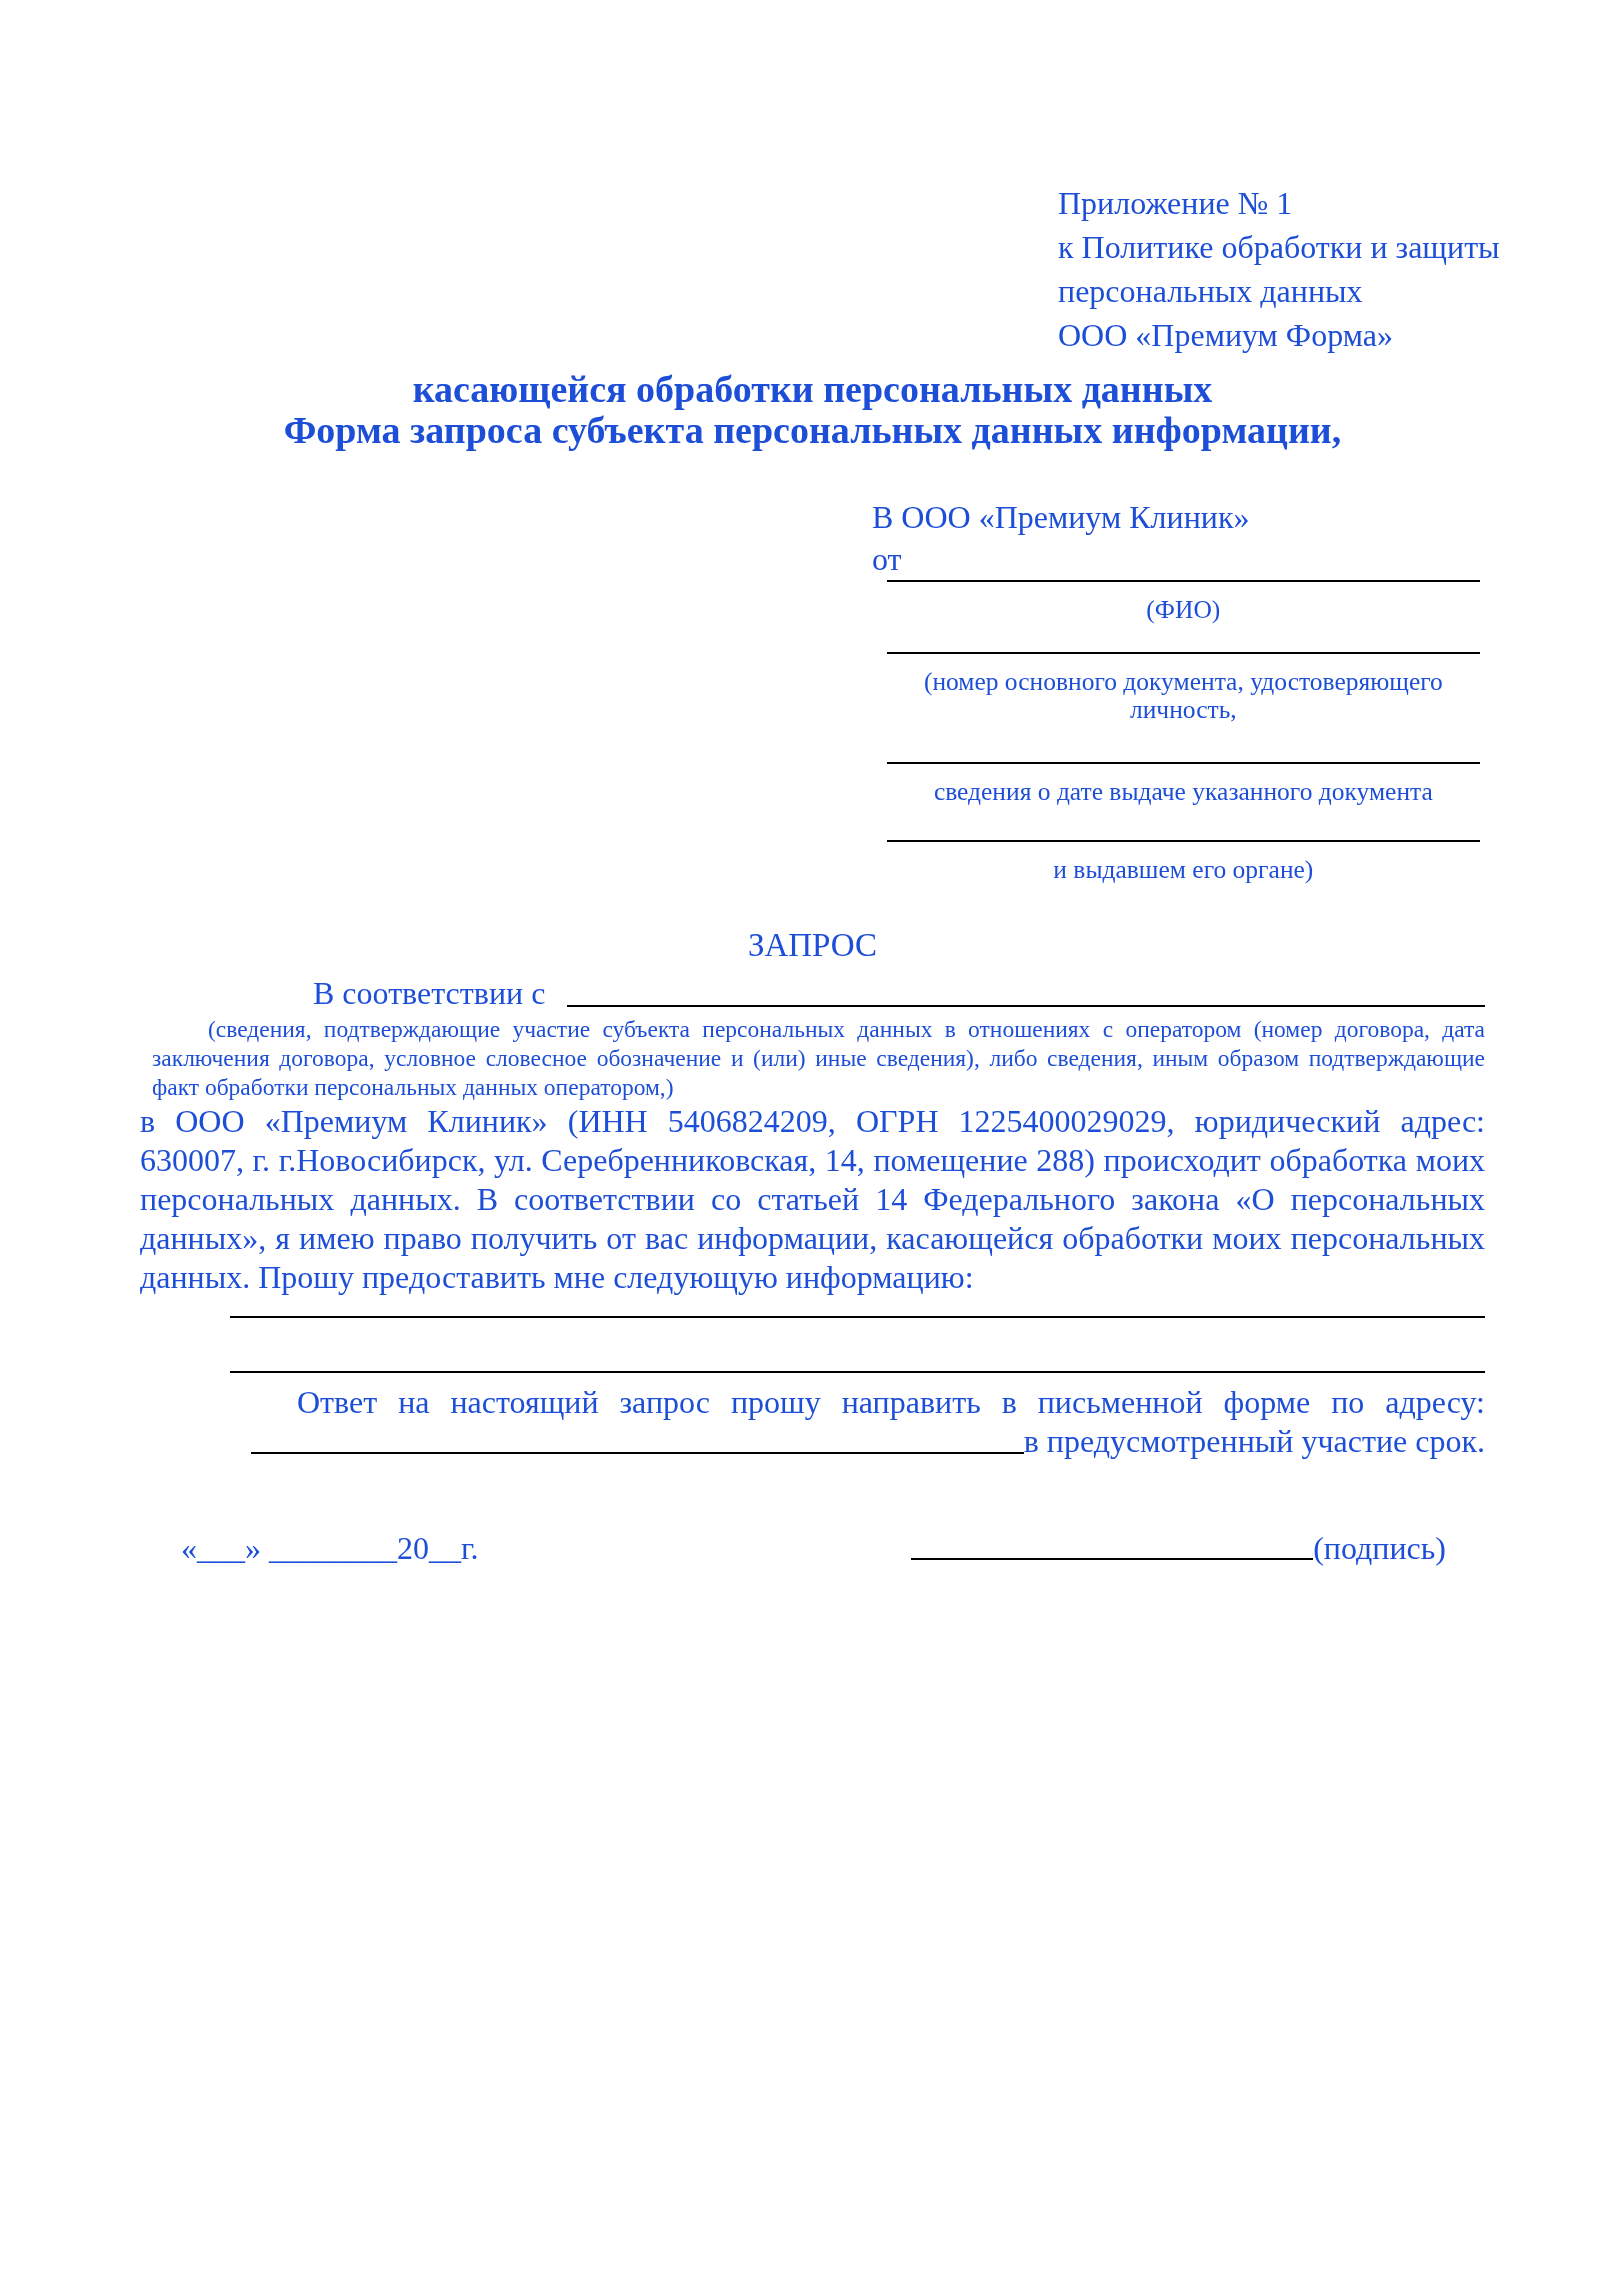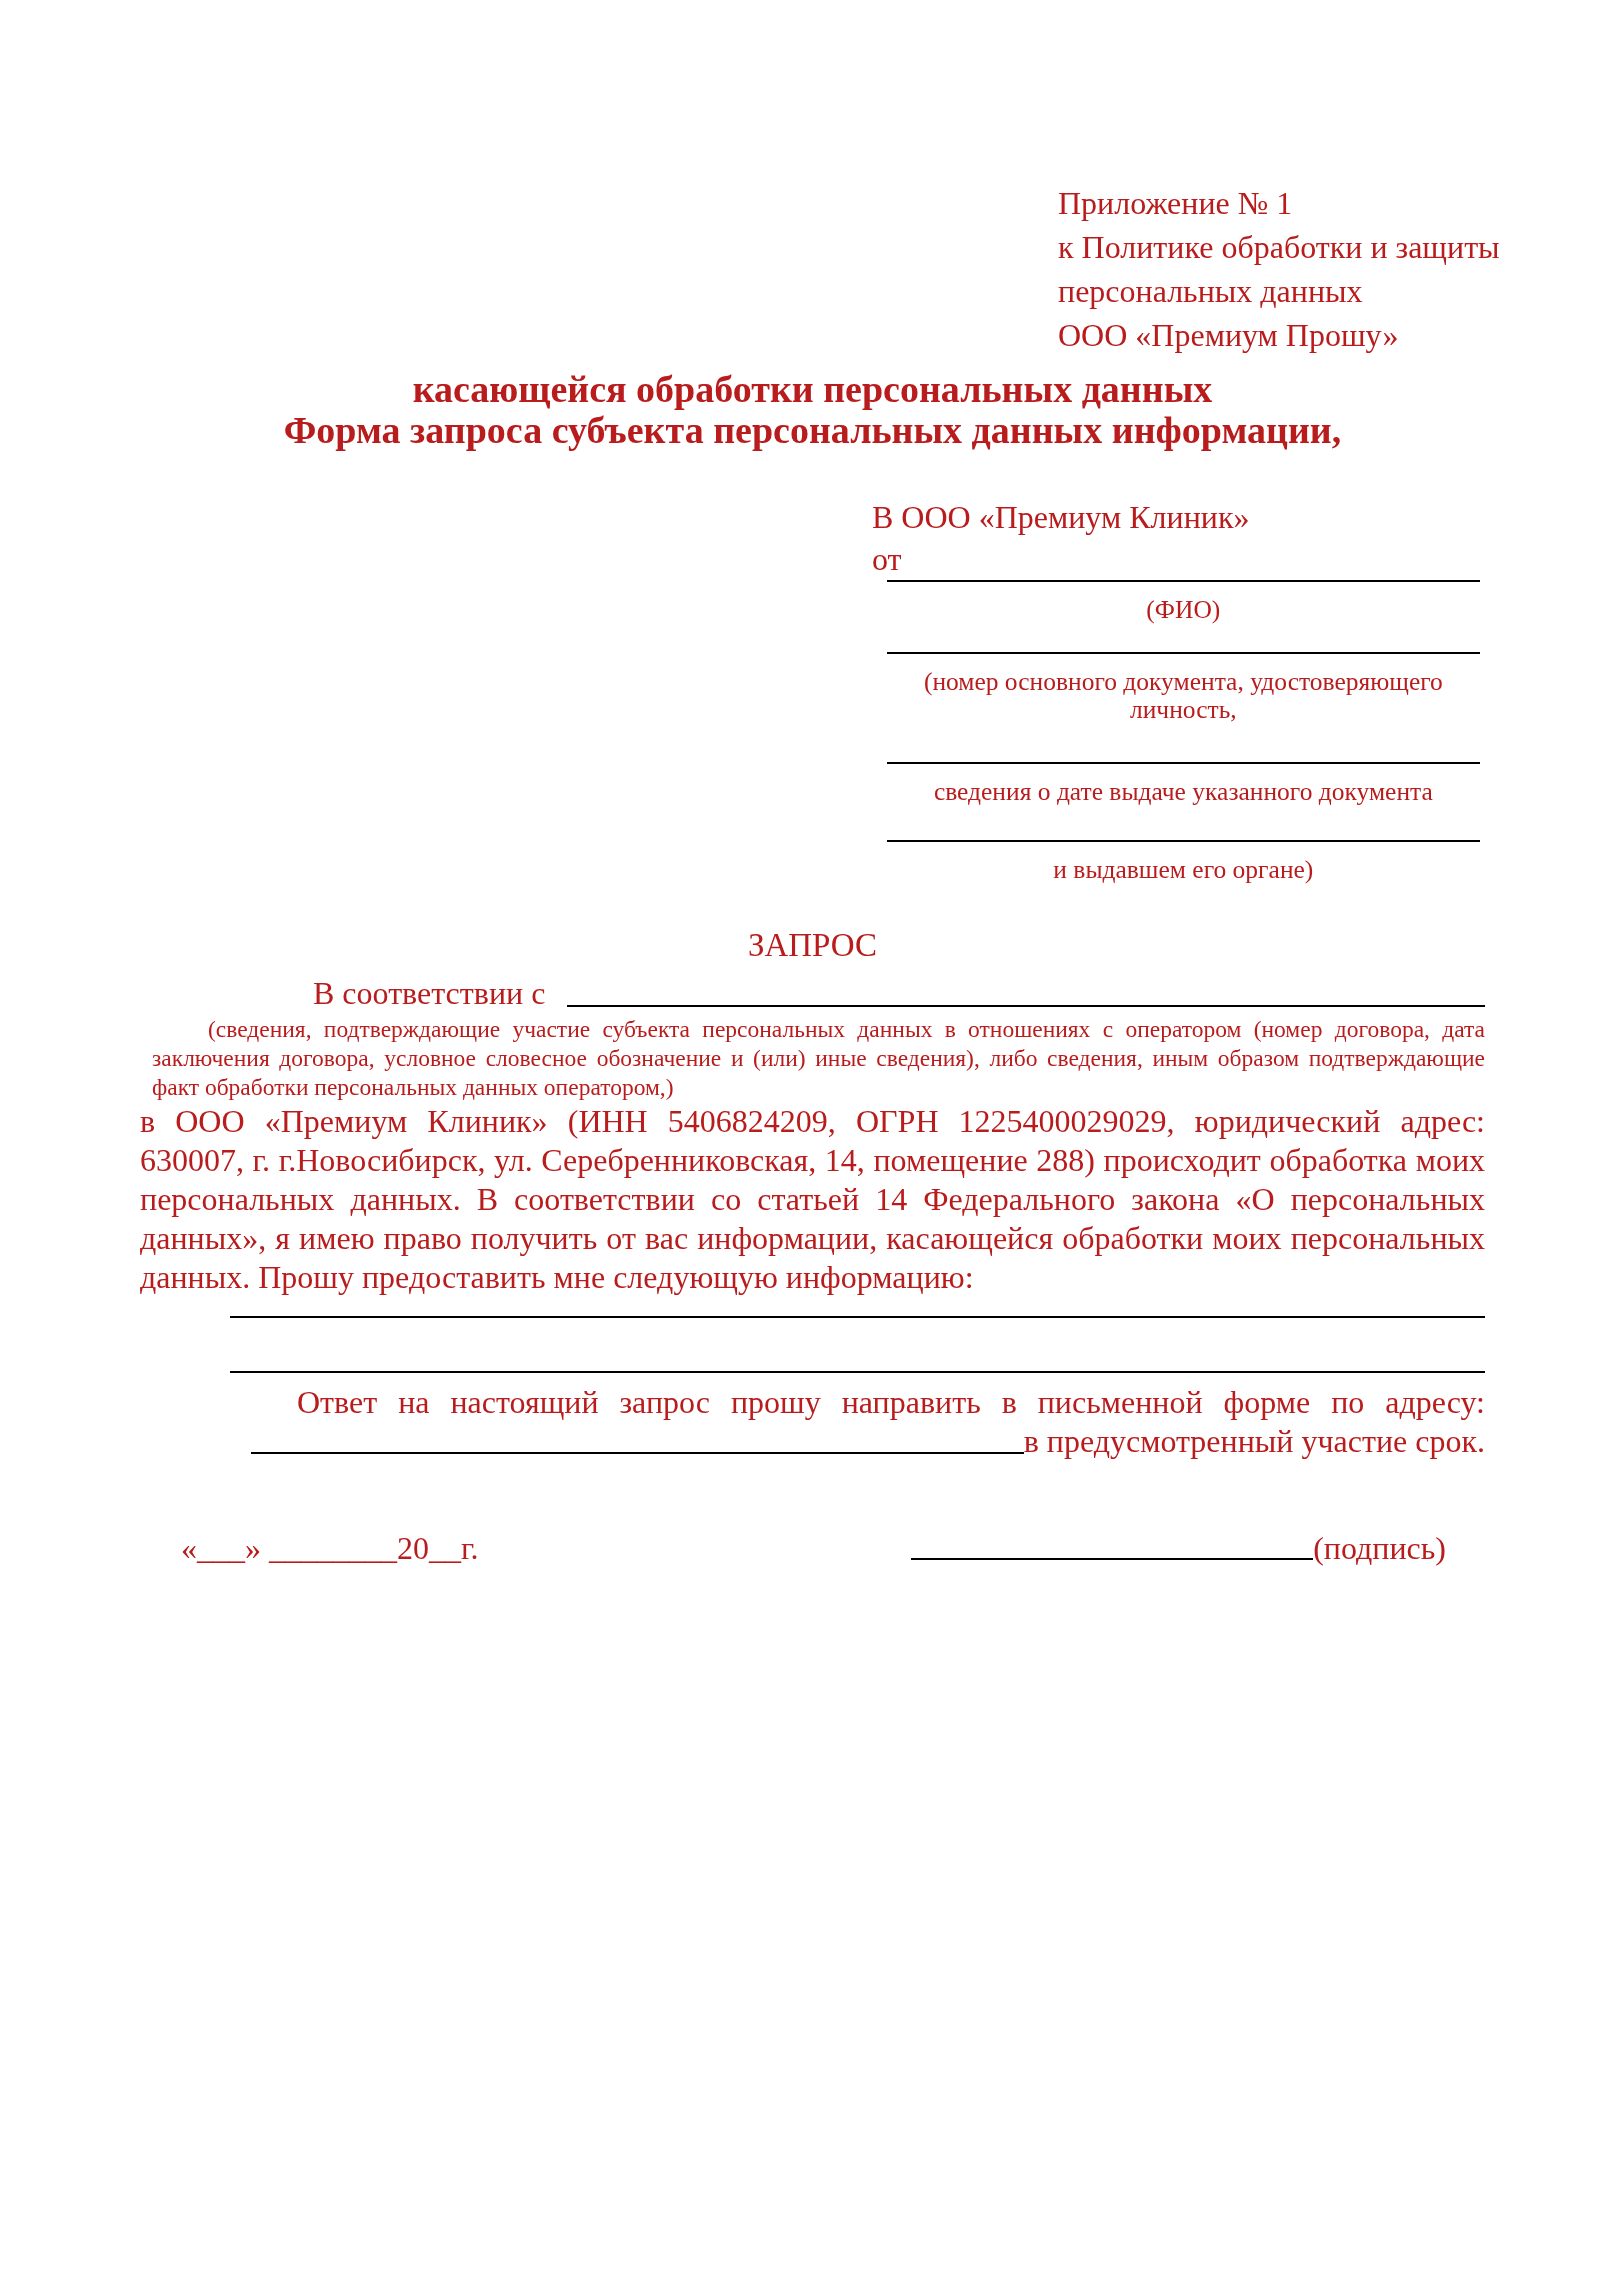--- a/index.html
+++ b/index.html
@@ -5,21 +5,21 @@
   html, body {
     margin: 0;
     padding: 0;
     background: #ffffff;
   }
   .page {
     position: relative;
     width: 1621px;
     height: 2294px;
     background: #ffffff;
-    color: #b91c1c;
+    color: #1d4ed8;
     font-family: "Liberation Serif", "DejaVu Serif", serif;
     font-size: 32px;
     box-sizing: border-box;
     padding: 181px 136px 0 140px;
     overflow: hidden;
   }
 
   
   .appendix {
     margin-left: 918px;
@@ -145,21 +145,21 @@
 </style>
 </head>
 <body>
 
 <div class="page">
 
   <div class="appendix">
     <div>Приложение № 1</div>
     <div>к Политике обработки и защиты</div>
     <div>персональных данных</div>
-    <div>ООО «Премиум Прошу»</div>
+    <div>ООО «Премиум Форма»</div>
   </div>
 
   <div class="doc-title">
     <div>касающейся обработки персональных данных</div>
     <div>Форма запроса субъекта персональных данных информации,</div>
   </div>
 
   <div class="addressee">
     <div class="addr-line">В ООО «Премиум Клиник»</div>
     <div class="addr-line">от</div>

